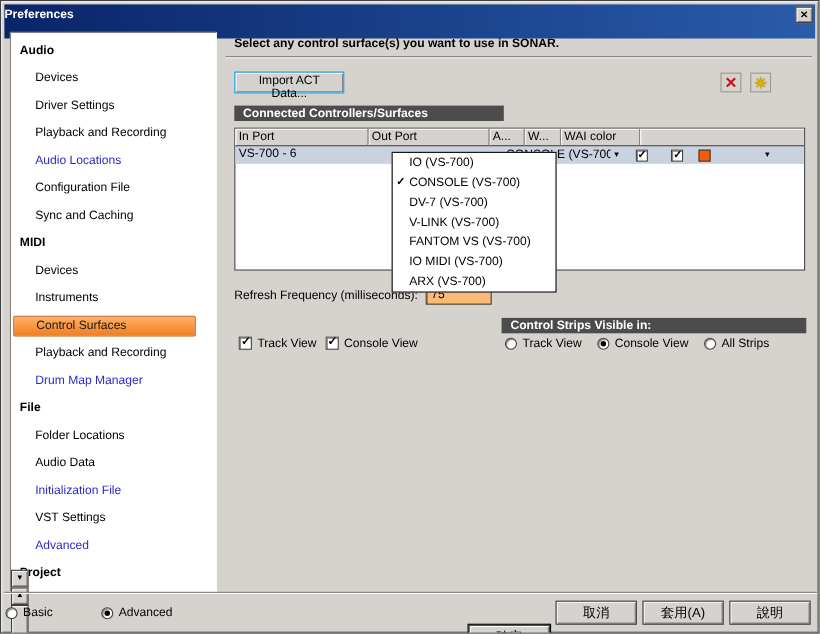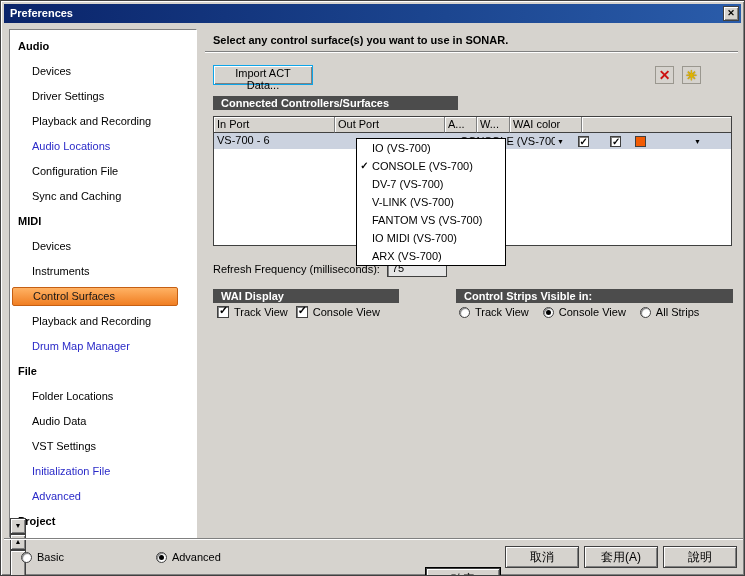--- a/index.html
+++ b/index.html
@@ -7,23 +7,23 @@
   .window {
     position:relative; width:745px; height:576px; background:#d6d3ce;
     font-family:"Liberation Sans",sans-serif; font-size:11px; color:#000;
     border:1px solid #404040;
     box-shadow: inset 1px 1px 0 #ffffff, inset -1px -1px 0 #808080;
     overflow:hidden;
   }
   .etched { height:0; border-top:1px solid #808080; box-shadow:0 1px 0 #ffffff; }
 
   
-  .titlebar { position:absolute; left:3px; top:3px; right:3px; height:19px;
+  .titlebar { position:absolute; left:3px; top:3px; right:3px; height:31px;
     background:linear-gradient(90deg,#0a246a 0%,#1c4690 60%,#2a5caa 100%);
-    color:#fff; font-weight:bold; line-height:19px; padding-left:6px; }
+    color:#fff; font-weight:bold; line-height:19px; }
   .close-btn { position:absolute; right:2px; top:2px; width:16px; height:15px;
     background:#d6d3ce; border:1px solid #404040;
     box-shadow: inset 1px 1px 0 #ffffff, inset -1px -1px 0 #808080;
     text-align:center; line-height:13px; font-size:9px; font-weight:bold; color:#000; cursor:default; }
 
   
   .sidebar-wrap { position:absolute; left:8px; top:28px; width:188px; height:509px;
     background:#fff; border:1px solid; border-color:#808080 #ffffff #ffffff #808080; display:flex;flex-direction:column; }
   .sidebar-list { width:170px; padding-top:4px; overflow:hidden; }
   .sb-section { height:25px; line-height:25px; padding-left:8px; font-weight:bold; white-space:nowrap; }
@@ -88,38 +88,38 @@
   
   .dropdown { position:absolute; left:151px; top:109px; width:150px; background:#fff;
     border:1px solid #000; z-index:20; }
   .dd-item { height:18px; line-height:18px; display:flex; cursor:default; }
   .dd-check { width:15px; text-align:center; font-size:10px; font-weight:bold; flex:none; }
   .dd-label { white-space:nowrap; }
 
   
   .refresh-label { position:absolute; left:8px; top:234px; }
   .refresh-field { position:absolute; left:182px; top:231px; width:60px; height:17px;
-    background:#e5e5e5; border:1px solid #404040; box-shadow: inset 1px 1px 0 #808080;
+    background:#fdba74; border:1px solid #404040; box-shadow: inset 1px 1px 0 #808080;
     padding:1px 4px; line-height:13px; }
 
   
   #wai-checks { position:absolute; left:12px; top:277px; display:flex; gap:8px; }
   .check-item { display:flex; align-items:center; gap:5px; cursor:default; }
   #strip-radios { position:absolute; left:254px; top:277px; display:flex; gap:14px; }
   .radio-item { display:flex; align-items:center; gap:5px; cursor:default; }
   .radio { width:11px; height:11px; border-radius:50%; background:#fff;
     border:1px solid #404040; box-shadow: inset 1px 1px 1px #808080;
     position:relative; display:inline-block; flex:none; }
   .radio.selected::after { content:""; position:absolute; left:2px; top:2px;
     width:5px; height:5px; border-radius:50%; background:#000; }
 
   
   .footer { position:absolute; left:0; bottom:0; width:745px; height:37px; }
   .footer-divider { position:absolute; left:3px; right:3px; top:0; }
-  #mode-radios { position:absolute; left:20px; top:13px; display:flex; gap:92px; }
+  #mode-radios { position:absolute; left:4px; top:13px; display:flex; gap:44px; }
   #footer-buttons { position:absolute; right:9px; top:8px; display:flex; gap:5px; }
   .win-btn { width:74px; height:22px; background:#d6d3ce; border:1px solid #404040;
     box-shadow: inset 1px 1px 0 #ffffff, inset -1px -1px 0 #808080;
     font:12px "Liberation Sans",sans-serif; cursor:default; }
   .win-btn.default { outline:1px solid #000;margin-top:22px; }
 </style>
 </head>
 <body>
 
 <div class="window">
@@ -142,22 +142,22 @@
         <div class="sb-item normal">Sync and Caching</div>
         <div class="sb-section">MIDI</div>
         <div class="sb-item normal">Devices</div>
         <div class="sb-item normal">Instruments</div>
         <div class="sb-item selected">Control Surfaces</div>
         <div class="sb-item normal">Playback and Recording</div>
         <div class="sb-item link">Drum Map Manager</div>
         <div class="sb-section">File</div>
         <div class="sb-item normal">Folder Locations</div>
         <div class="sb-item normal">Audio Data</div>
+        <div class="sb-item link">Initialization File</div>
         <div class="sb-item normal">VST Settings</div>
-        <div class="sb-item link">Initialization File</div>
         <div class="sb-item link">Advanced</div>
         <div class="sb-section">Project</div>
       </div>
     <div class="vscroll">
       <div class="sb-up"><span>▲</span></div>
       <div class="sb-thumb"></div>
       <div class="sb-down"><span>▼</span></div>
     </div>
   </div>
 
@@ -235,21 +235,20 @@
           <span class="dd-check"></span>
           <span class="dd-label">ARX (VS-700)</span>
         </div>
       </div>
 
     <div class="refresh-label">Refresh Frequency (milliseconds):</div>
     <div class="refresh-field">
       <span>75</span>
     </div>
 
-    <div class="bar wai-bar">WAI Display</div>
     <div class="bar strips-bar">Control Strips Visible in:</div>
 
     <div id="wai-checks">
         <label class="check-item">
           <span class="cb checked"></span>
           <span class="cb-label">Track View</span>
         </label>
         <label class="check-item">
           <span class="cb checked"></span>
           <span class="cb-label">Console View</span>

